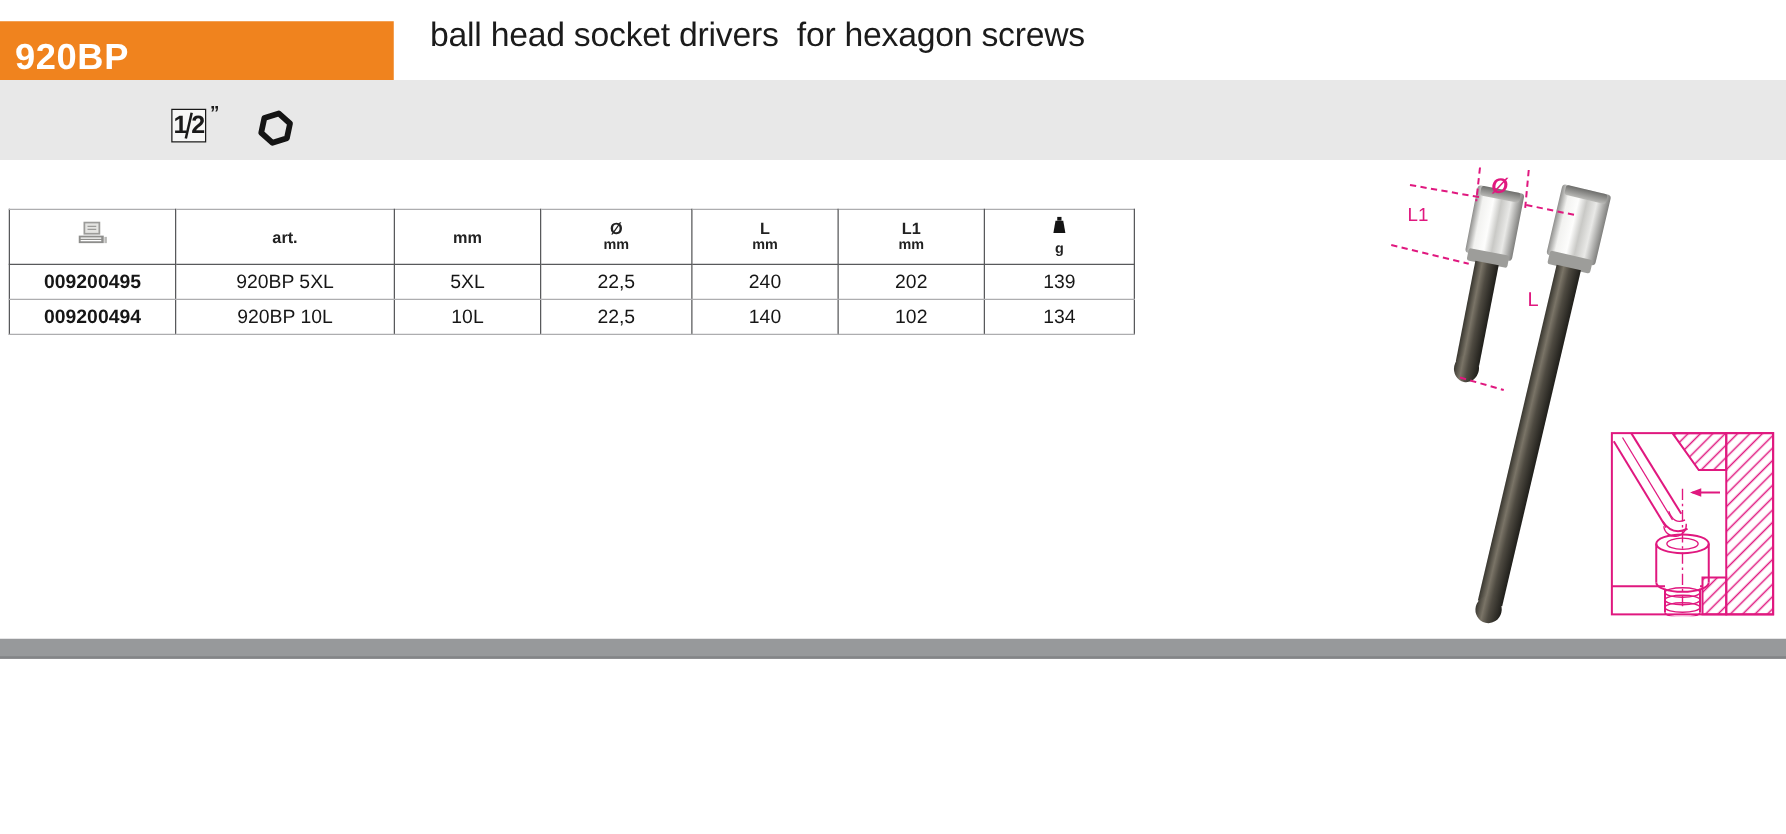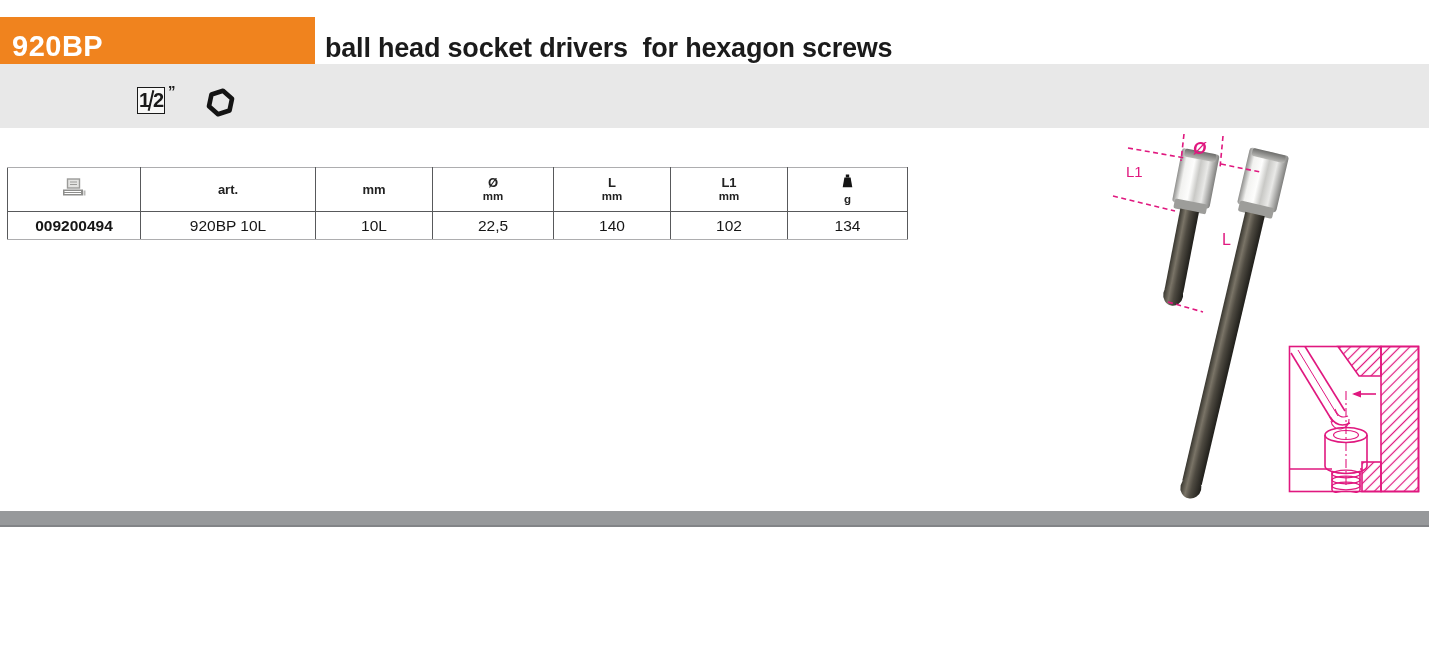--- a/index.html
+++ b/index.html
@@ -20,22 +20,22 @@
   }
   
   .header{position:absolute;left:0;top:0;width:1429px;height:59px;background:#fff;}
   .code-badge{
     position:absolute;left:0;top:0;width:315px;height:59px;background:var(--accent-orange);
     color:#fff;font-size:29px;font-weight:bold;line-height:59px;padding-left:12px;
     letter-spacing:0.5px;
     margin-top:17px;
   }
   .page-title{
-    position:absolute;left:325px;top:0;height:59px;line-height:57px;
-    font-size:27px;font-weight:bold;color:var(--text-dark);white-space:pre;letter-spacing:-0.2px;margin-top:20px;
+    position:absolute;left:344px;top:0;height:59px;line-height:57px;
+    font-size:27px;font-weight:normal;color:var(--text-dark);white-space:pre;letter-spacing:-0.2px;
   }
   
   .icon-band{position:absolute;left:0;top:64px;width:1429px;height:64px;background:var(--band-gray);}
   .drive-box{
     position:absolute;left:137px;top:23px;width:28px;height:27px;
     border:1.5px solid #1a1a1a;background:#f7f7f6;
     display:flex;align-items:center;justify-content:center;
   }
   .drive-box .digit{font-size:20px;font-weight:bold;color:#1a1a1a;letter-spacing:-1px;}
   .drive-box .slash{width:2px;height:21px;background:#1a1a1a;transform:rotate(13deg);margin:0 1px;}
@@ -144,20 +144,29 @@
             <svg width="11" height="14" viewBox="0 0 11 14">
               <rect x="3.8" y="0.5" width="3.4" height="3" fill="#141414"></rect>
               <path d="M2.4 3.5 L8.6 3.5 L10.3 13.3 L0.7 13.3 Z" fill="#141414"></path>
             </svg>
           </span>
           <span class="h2">g</span>
         </th>
       </tr>
     </thead>
     <tbody>
+        <tr>
+          <td>009200495</td>
+          <td>920BP 5XL</td>
+          <td>5XL</td>
+          <td>22,5</td>
+          <td>240</td>
+          <td>202</td>
+          <td>139</td>
+        </tr>
         <tr>
           <td>009200494</td>
           <td>920BP 10L</td>
           <td>10L</td>
           <td>22,5</td>
           <td>140</td>
           <td>102</td>
           <td>134</td>
         </tr>
       </tbody>

